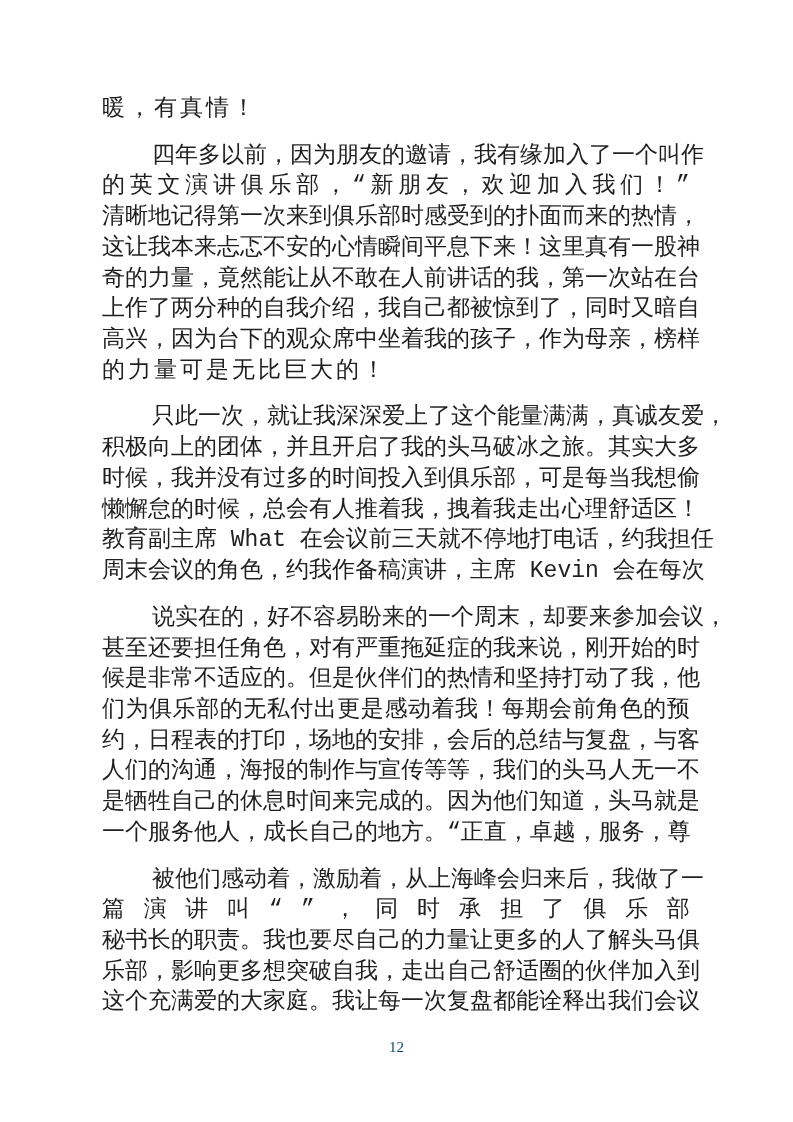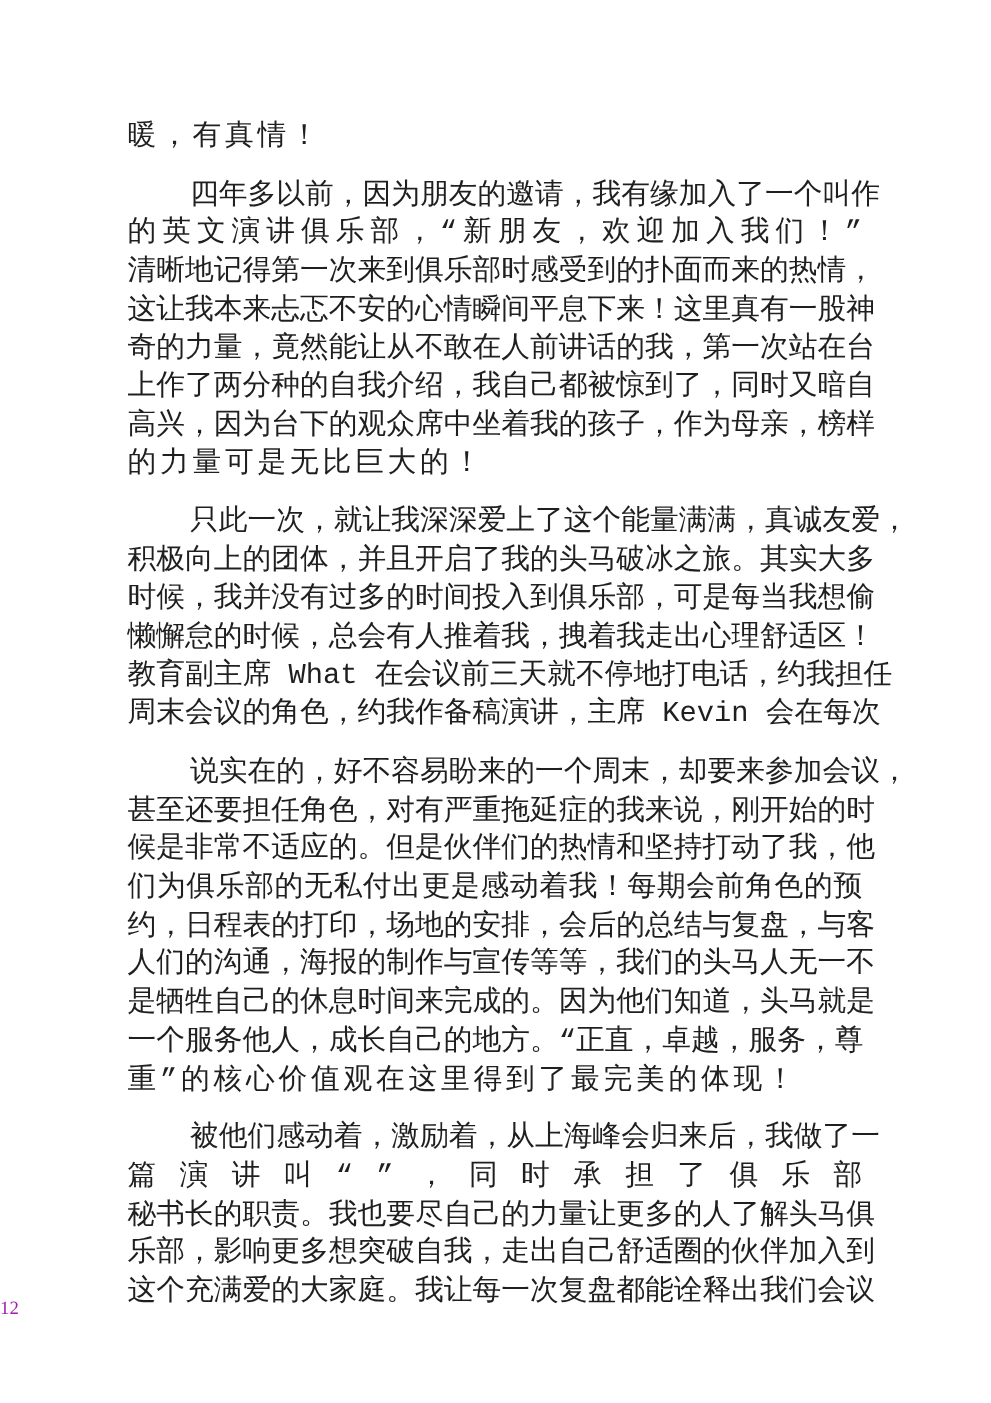--- a/index.html
+++ b/index.html
@@ -33,24 +33,24 @@
   .line.fill span { white-space: pre; flex: none; }
   
   .line.plain { letter-spacing: 3px; }
   
   .line.indent { padding-left: 50px; }
   .footer {
     position: absolute;
     top: 1039px;
     left: 0;
     width: 100%;
-    text-align: left;
+    text-align: center;
     font-family: "Liberation Serif", "DejaVu Serif", serif;
     font-size: 15px;
-    color: #a21caf;
+    color: #0c4a6e;
   }
 </style>
 </head>
 <body>
 
 <div class="page">
   <div class="textblock">
 
     <p class="para">
       </p>
@@ -635,21 +635,20 @@
         <span>直</span>
         <span>，</span>
         <span>卓</span>
         <span>越</span>
         <span>，</span>
         <span>服</span>
         <span>务</span>
         <span>，</span>
         <span>尊</span>
       </div>
-      <div class="line plain">重”的核心价值观在这里得到了最完美的体现！</div>
     <p></p>
 
     <p class="para">
       </p>
       <div class="line fill indent">
         <span>被</span>
         <span>他</span>
         <span>们</span>
         <span>感</span>
         <span>动</span>

